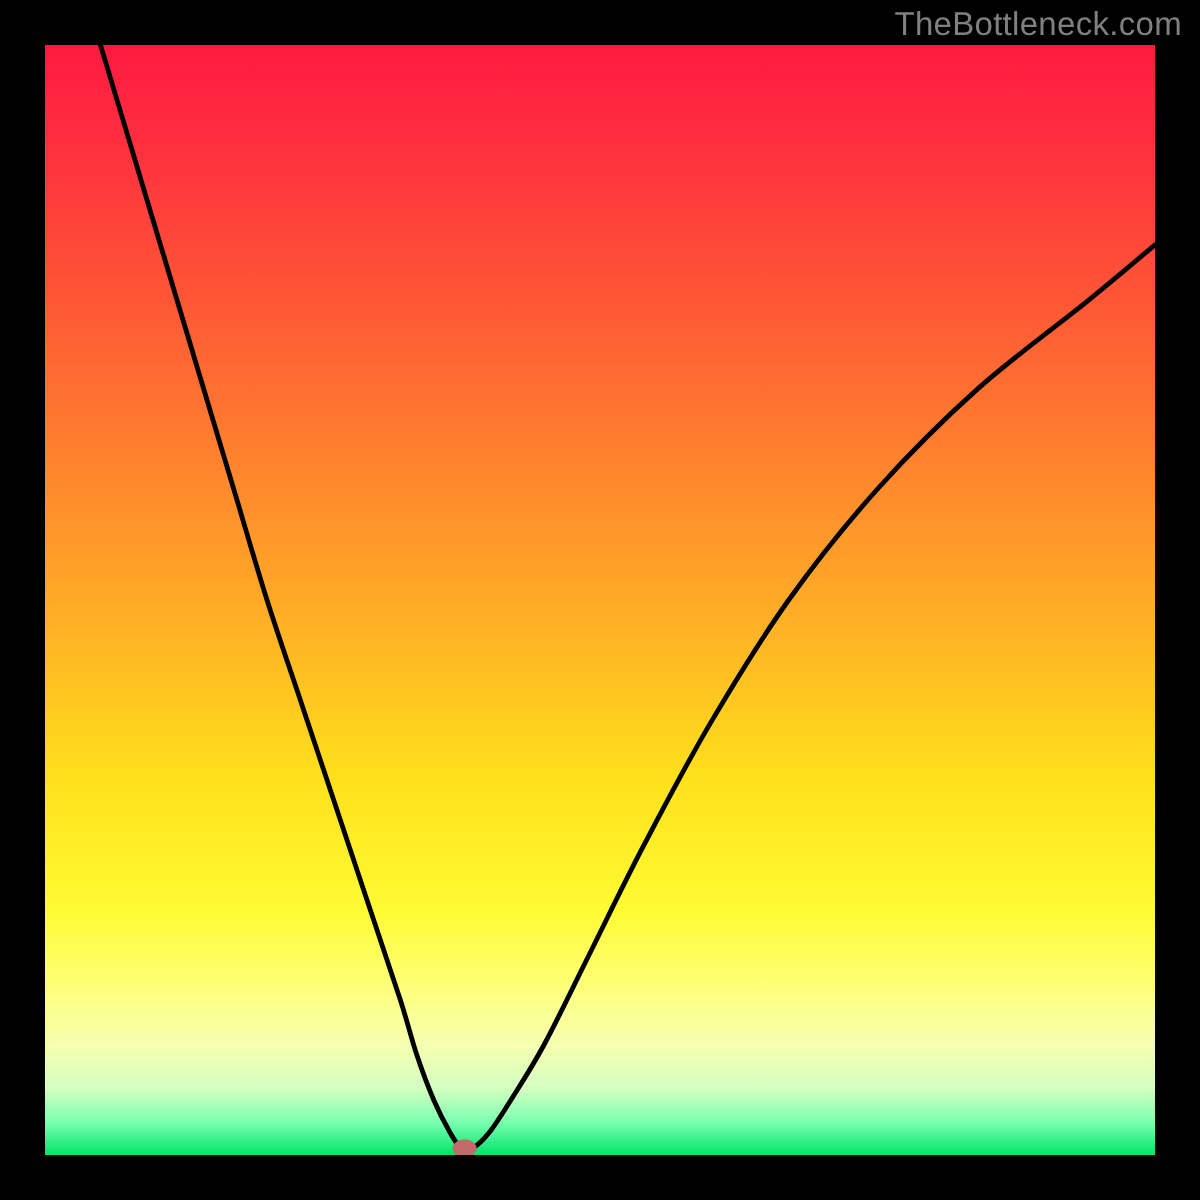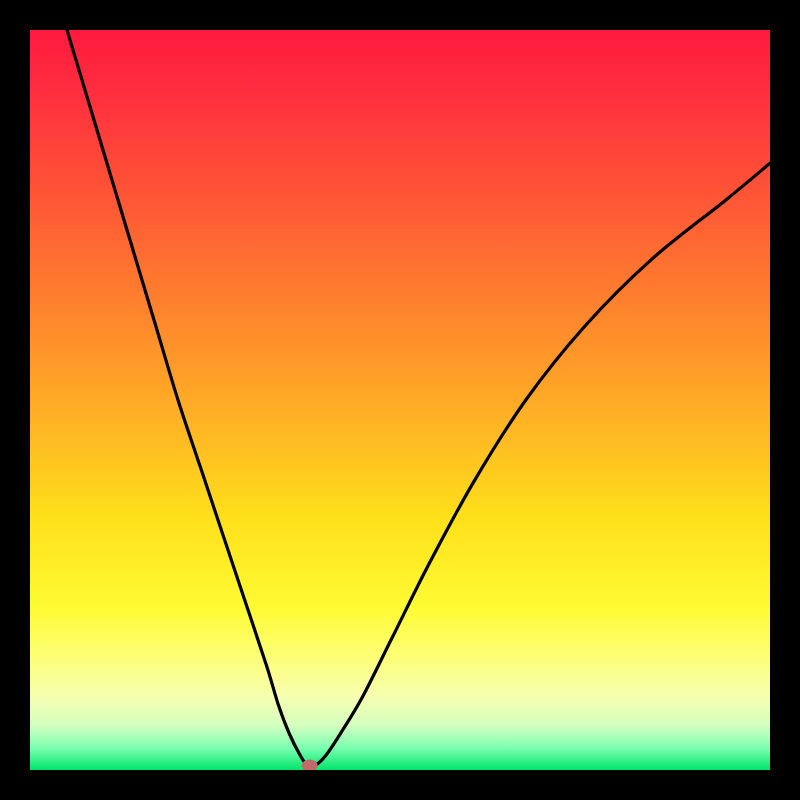--- a/index.html
+++ b/index.html
@@ -77,14 +77,15 @@
 <div class="frame">
 
   <div class="plot-area">
     <div class="gradient-bg"></div>
     <svg class="curve" viewBox="0 0 740 740" preserveAspectRatio="none">
       <path id="curve-path" fill="none" stroke="#000" stroke-width="3.2" stroke-linejoin="round" stroke-linecap="round" d="M 37.00 0.00 C 40.70 12.33, 51.80 49.33, 59.20 74.00 C 66.60 98.67, 74.00 123.33, 81.40 148.00 C 88.80 172.67, 96.20 197.33, 103.60 222.00 C 111.00 246.67, 118.40 271.33, 125.80 296.00 C 133.20 320.67, 140.60 346.57, 148.00 370.00 C 155.40 393.43, 162.80 414.40, 170.20 436.60 C 177.60 458.80, 185.00 481.00, 192.40 503.20 C 199.80 525.40, 207.20 547.60, 214.60 569.80 C 222.00 592.00, 231.25 619.13, 236.80 636.40 C 242.35 653.67, 244.20 662.30, 247.90 673.40 C 251.60 684.50, 255.30 694.37, 259.00 703.00 C 262.70 711.63, 267.02 719.77, 270.10 725.20 C 273.18 730.63, 275.03 733.83, 277.50 735.56 C 279.97 737.29, 281.82 737.29, 284.90 735.56 C 287.98 733.83, 291.68 730.63, 296.00 725.20 C 300.32 719.77, 304.63 712.87, 310.80 703.00 C 316.97 693.13, 324.37 682.03, 333.00 666.00 C 341.63 649.97, 351.50 629.00, 362.60 606.80 C 373.70 584.60, 386.03 558.70, 399.60 532.80 C 413.17 506.90, 427.97 478.53, 444.00 451.40 C 460.03 424.27, 477.30 395.90, 495.80 370.00 C 514.30 344.10, 534.03 319.43, 555.00 296.00 C 575.97 272.57, 598.17 250.37, 621.60 229.40 C 645.03 208.43, 675.87 186.23, 695.60 170.20 C 715.33 154.17, 732.60 139.37, 740.00 133.20"></path>
       <ellipse id="marker-dot" class="marker" cx="279.72" cy="735.56" rx="8" ry="6" fill="#c16a6a"></ellipse>
     </svg>
   </div>
 
+  <div class="watermark">TheBottleneck.com</div>
 
 </div>
 
 </body></html>

